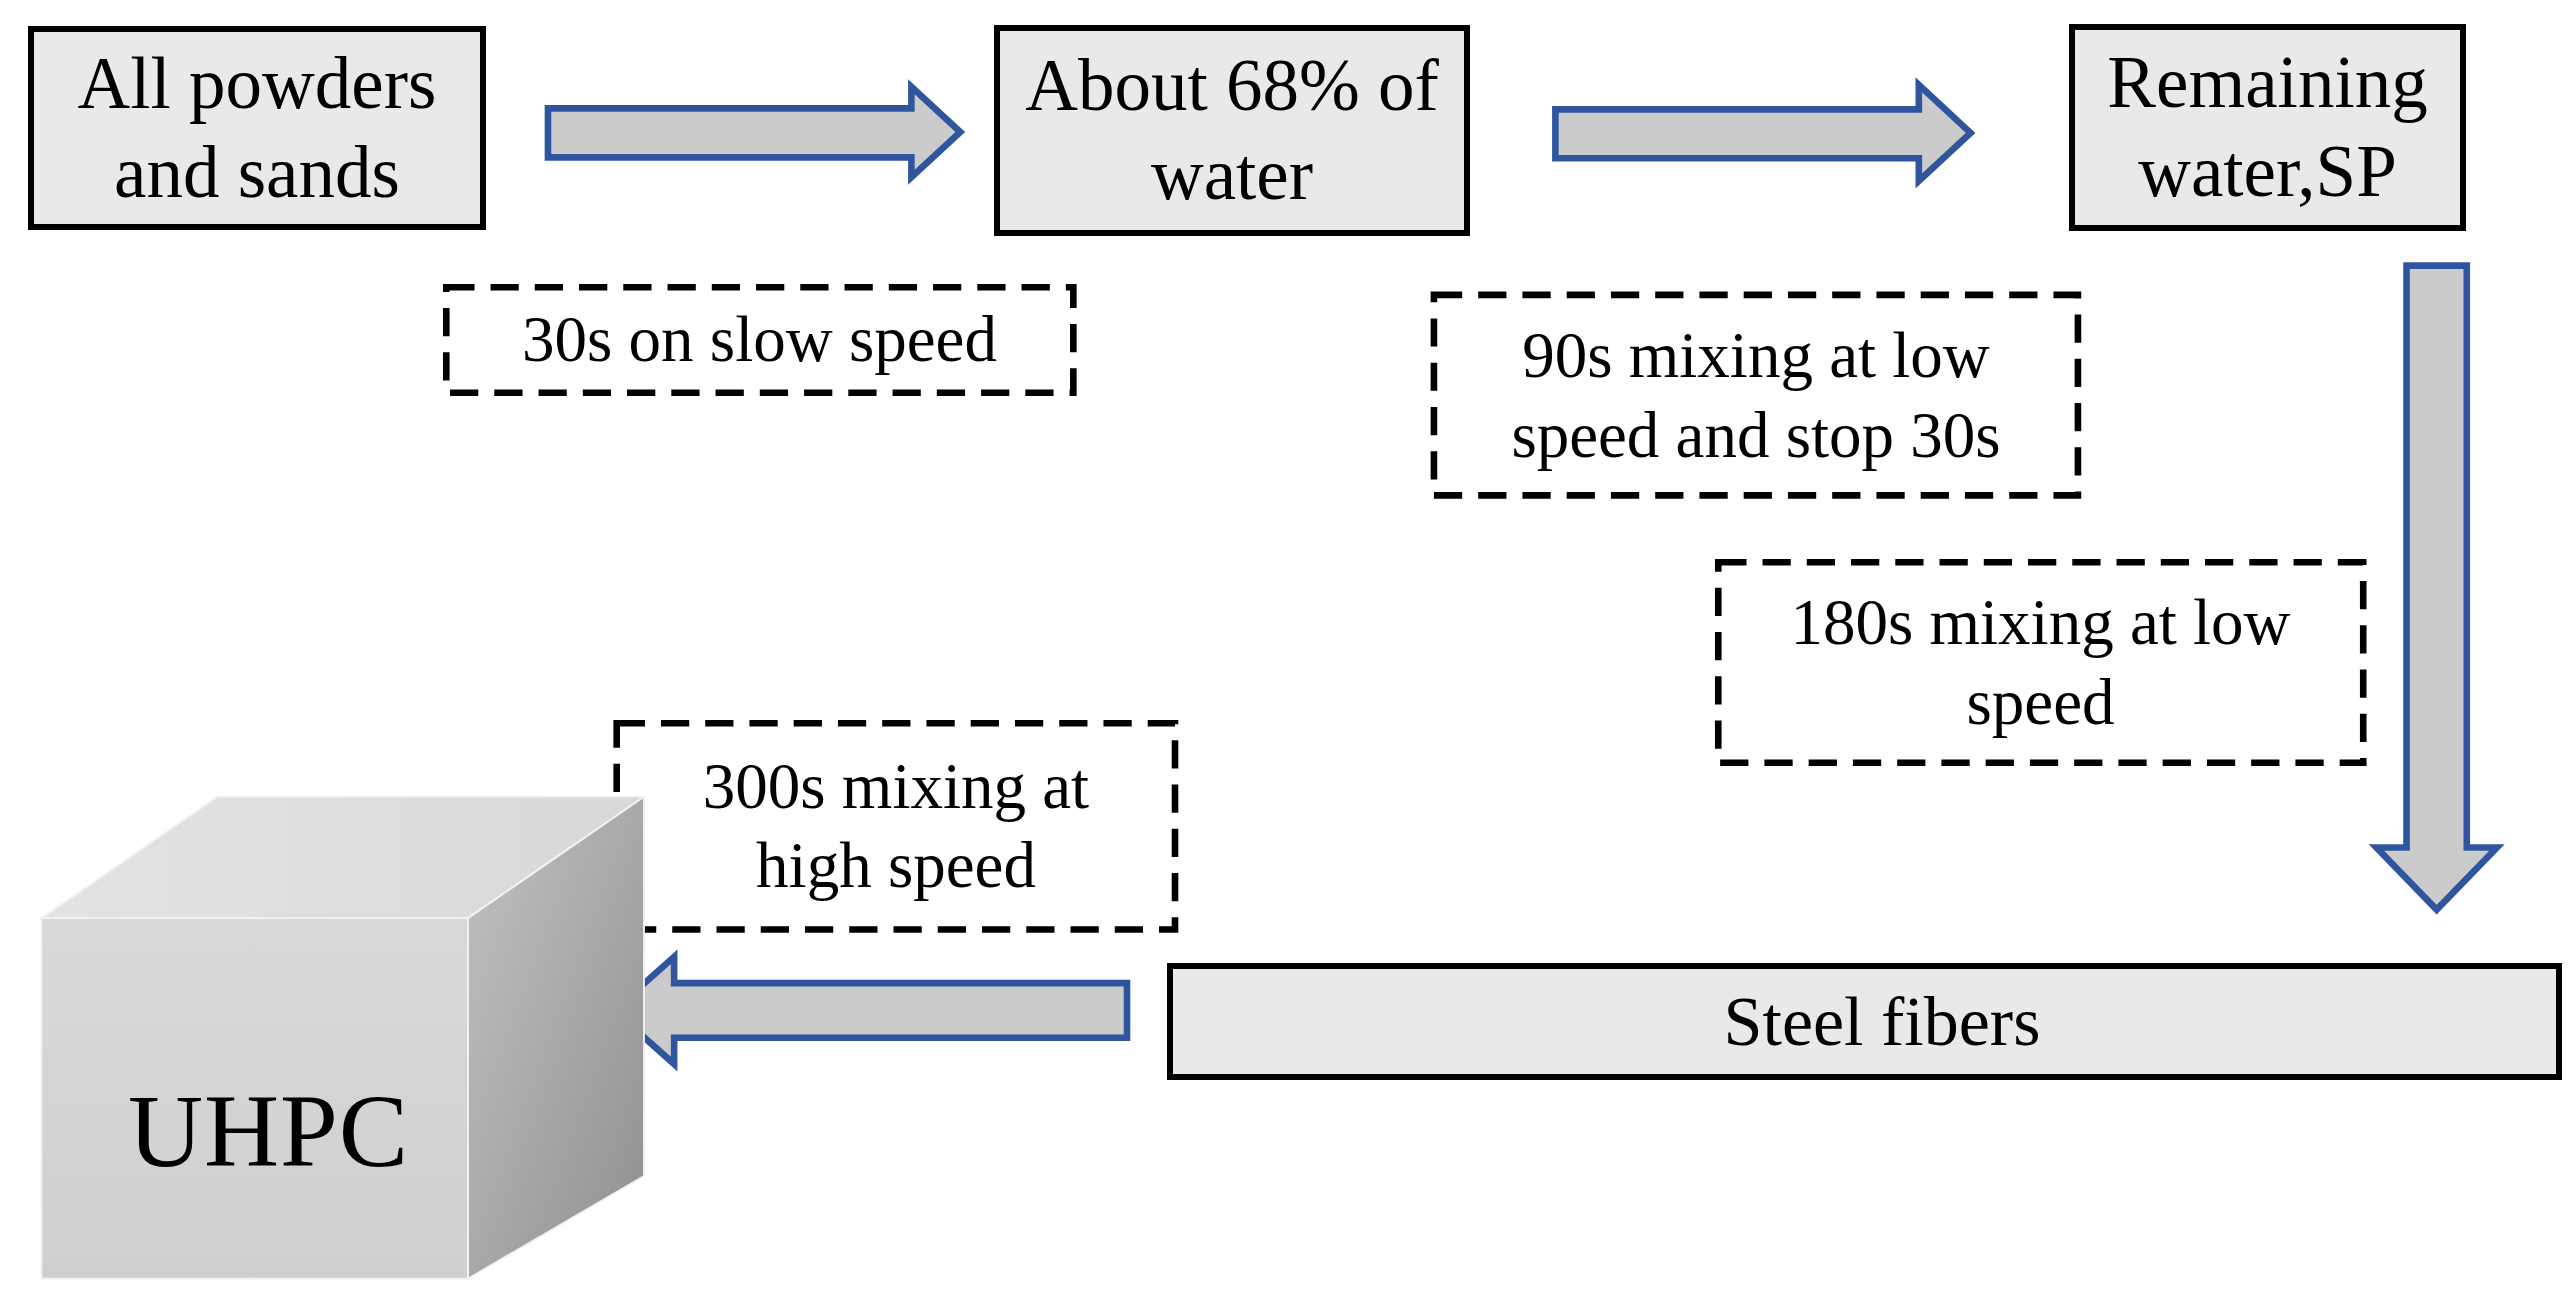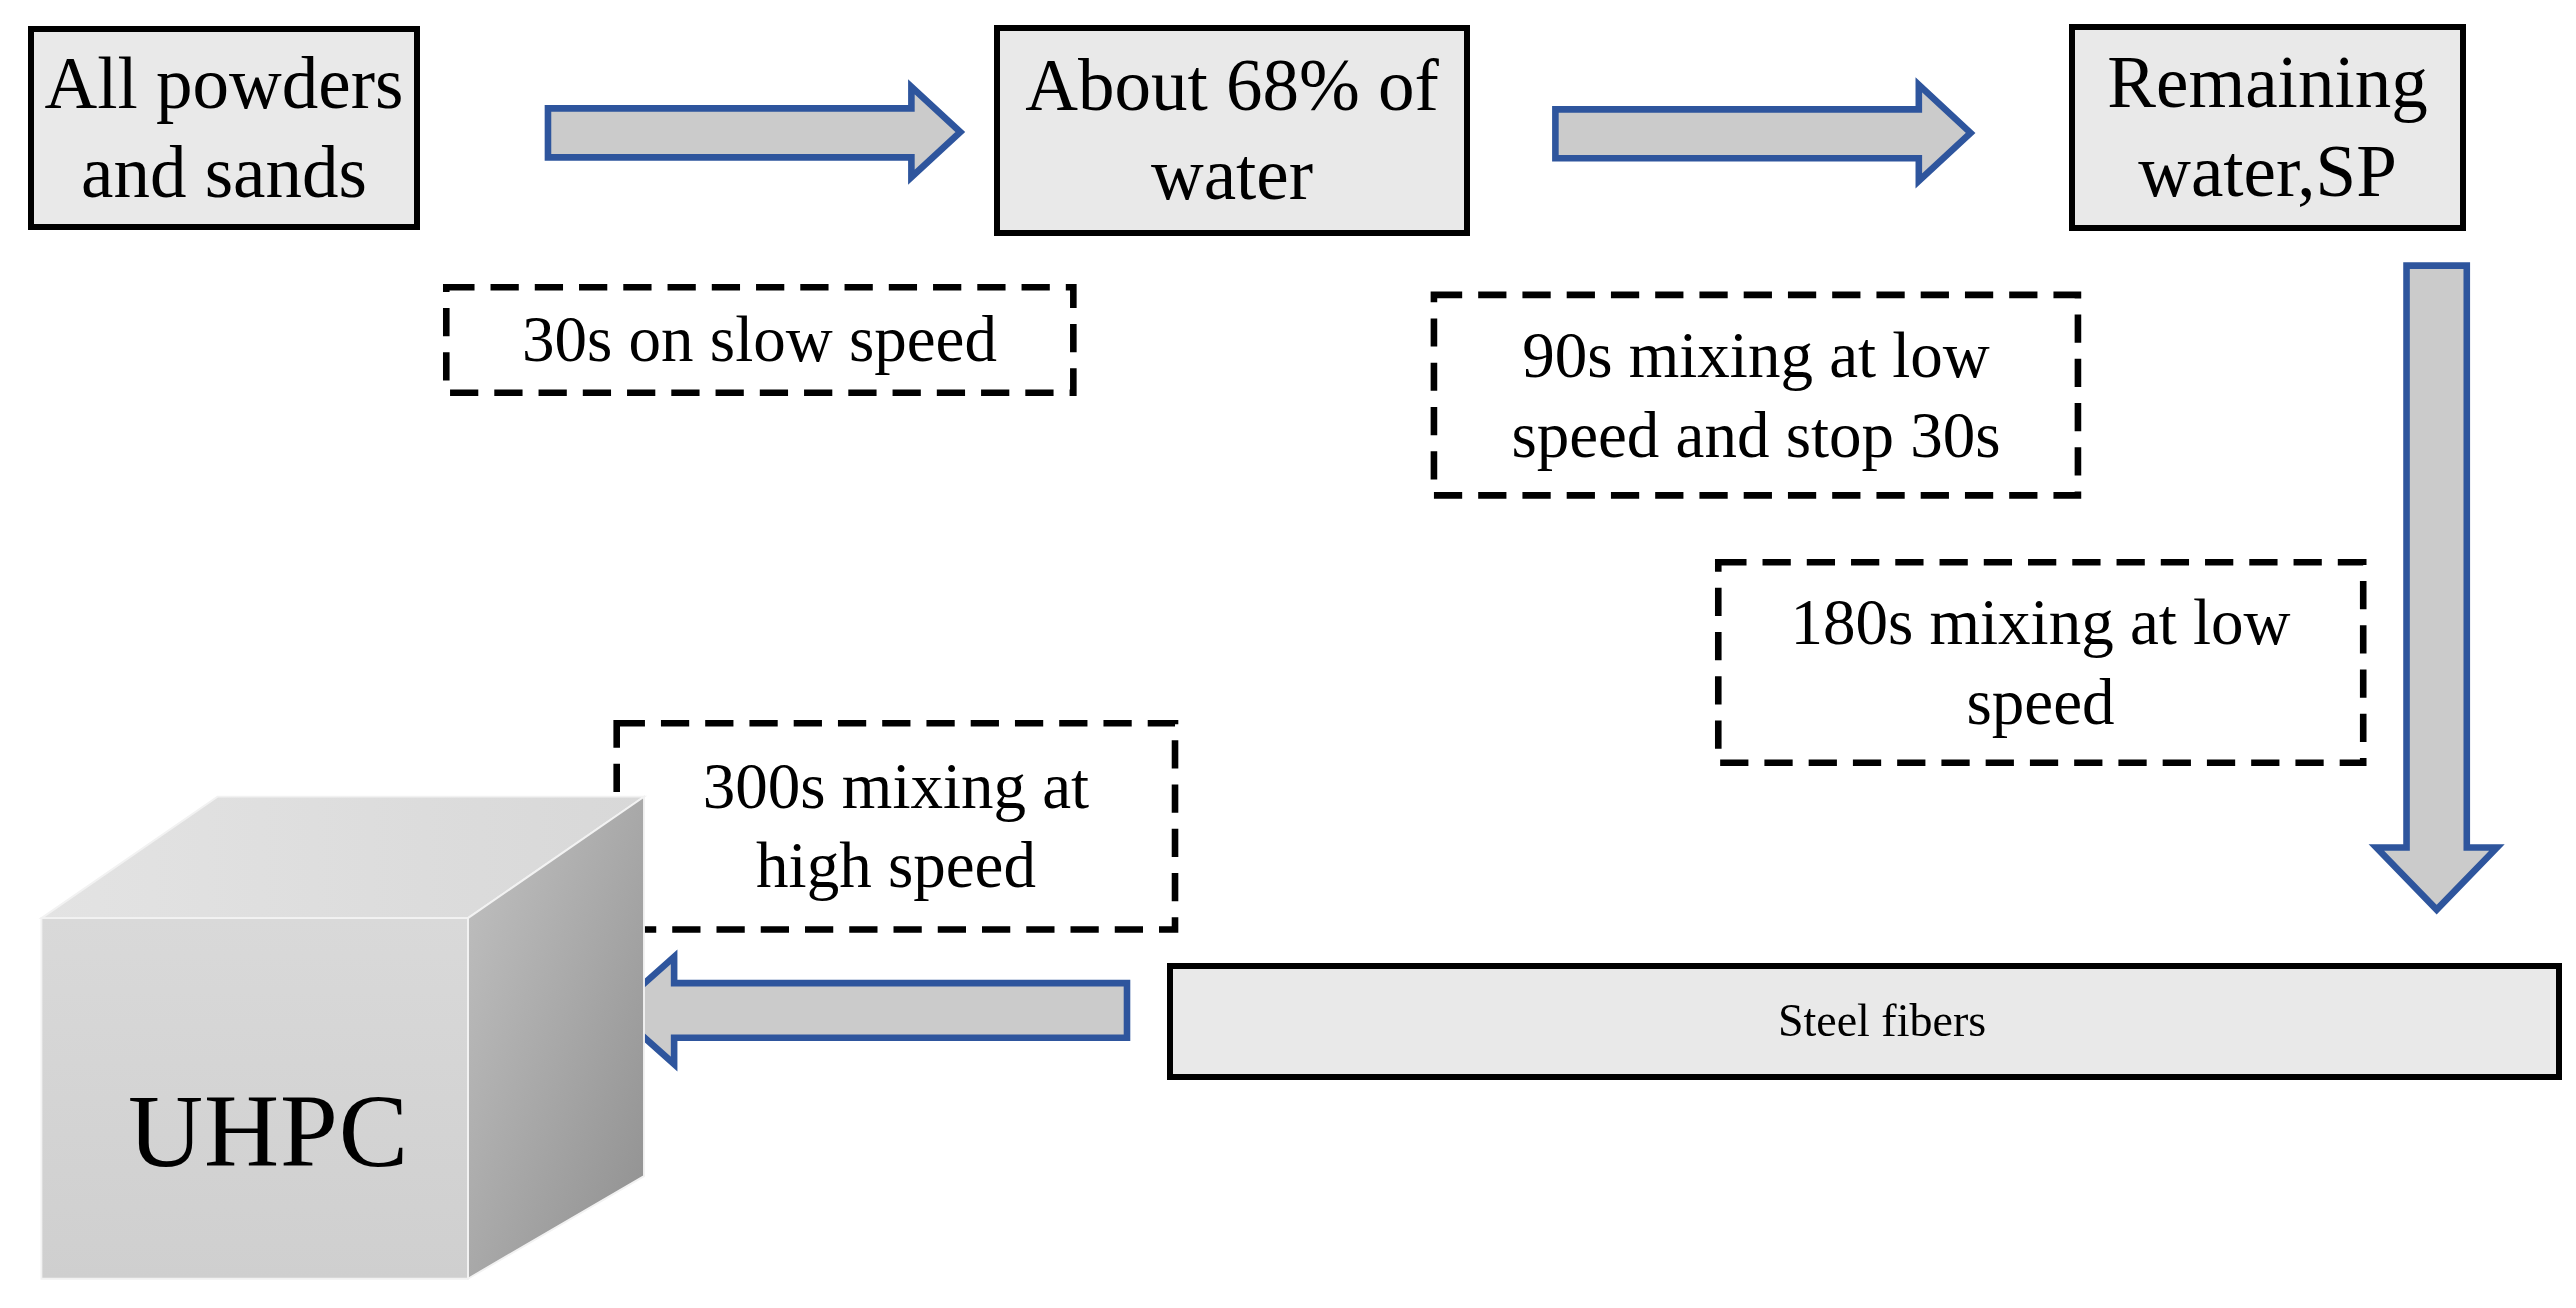--- a/index.html
+++ b/index.html
@@ -49,21 +49,21 @@
     position: absolute;
     left: 55px; top: 918px; width: 427px; height: 361px;
     display: flex;
     align-items: center;
     justify-content: center;
     font-size: 104px;
     letter-spacing: 0.9px;
     color: var(--text, #000000);
     margin-top: 32px;
   }
-  .steel-label { font-size: 46px; margin-left: 35px; }
+  .steel-label { font-size: 70px; margin-left: 35px; }
   svg .dashed-rect {
     fill: #ffffff;
     stroke: var(--node-border, #000000);
     stroke-width: 7;
     stroke-dasharray: 30 17;
   }
   svg .arrow {
     fill: var(--arrow-fill, #cbcbcb);
     stroke: var(--arrow-border, #2e559d);
     stroke-width: 7;
@@ -101,21 +101,21 @@
     <polygon class="arrow" points="2556,282 2620,282 2620,900 2652,900 2588,966 2524,900 2556,900"></polygon>
     <polygon class="arrow" points="1197,1044 716,1044 716,1016 652,1073 716,1130 716,1102 1197,1102"></polygon>
 
     <g>
       <polygon points="44,975 231,846 684,846 497,975" fill="url(#topGrad)" stroke="#f2f2f2" stroke-width="2"></polygon>
       <polygon points="497,975 684,846 684,1249 497,1358" fill="url(#sideGrad)" stroke="#f2f2f2" stroke-width="2"></polygon>
       <polygon points="44,975 497,975 497,1358 44,1358" fill="url(#frontGrad)" stroke="#f2f2f2" stroke-width="2"></polygon>
     </g>
   </svg>
 
-  <div class="node" style="left:28px; top:26px; width:392px; height:204px;">
+  <div class="node" style="left:28px; top:26px; width:458px; height:204px;">
     <span class="label">All powders
 and sands</span>
   </div>
 
   <div class="node" style="left:994px; top:24.5px; width:476px; height:211px;">
     <span class="label">About 68% of
 water</span>
   </div>
 
   <div class="node" style="left:2069px; top:23.5px; width:397px; height:207px;">

